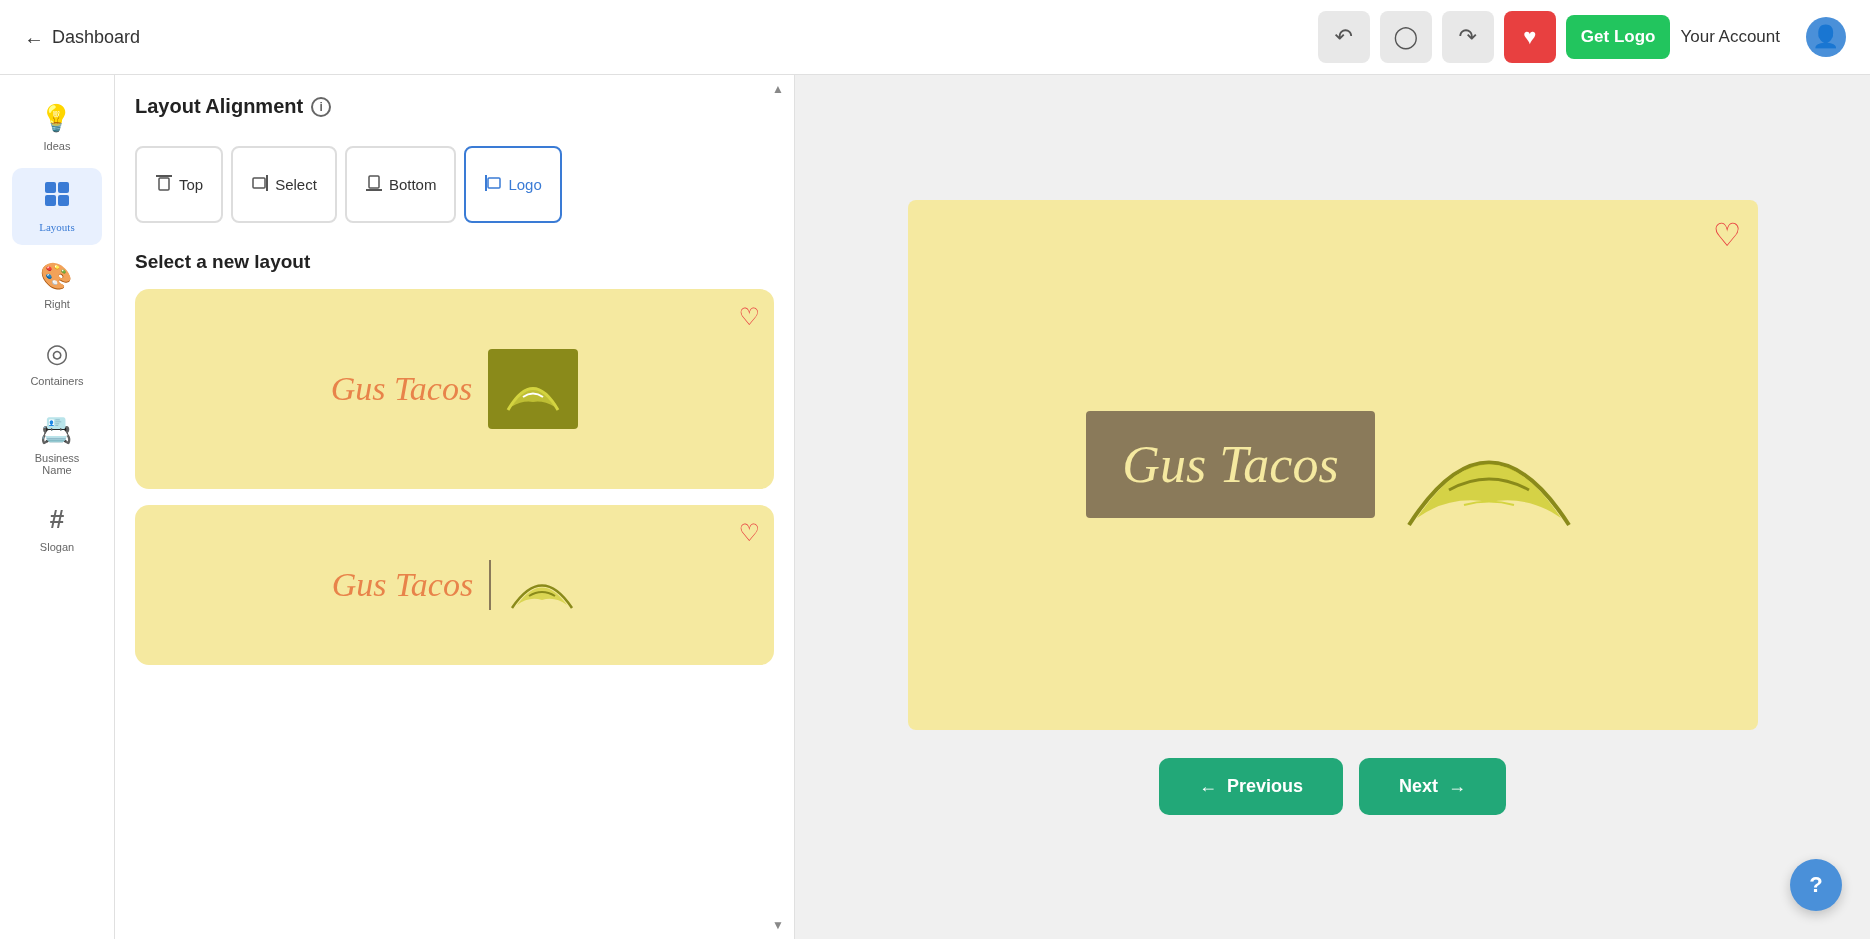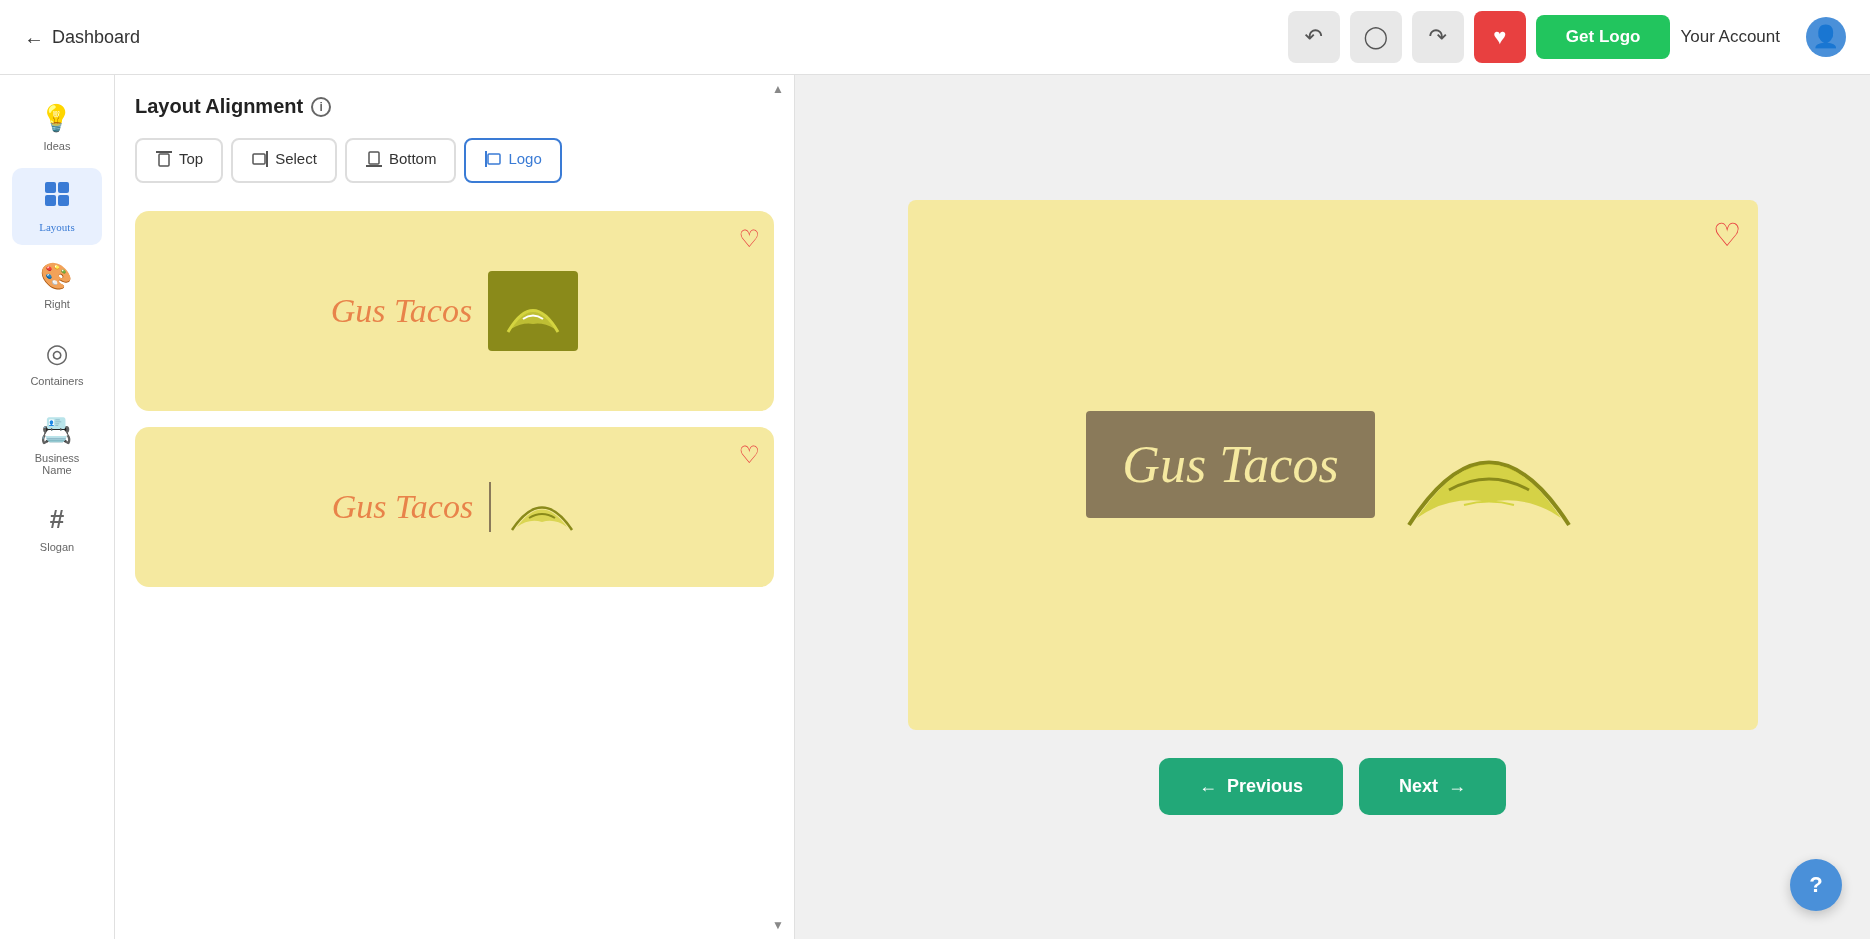--- a/index.html
+++ b/index.html
@@ -47,21 +47,21 @@
     }
     .icon-btn.red {
       background: #e84040;
       color: #fff;
     }
     .get-logo-btn {
       background: #22c55e;
       color: #fff;
       border: none;
       border-radius: 8px;
-      padding: 12px 30px;
+      padding: 12px 15px;
       font-size: 17px;
       font-weight: 600;
       cursor: pointer;
     }
     .your-account {
       display: flex;
       align-items: center;
       gap: 26px;
       cursor: pointer;
       font-size: 17px;
@@ -157,21 +157,21 @@
       cursor: pointer;
       background: #fff;
     }
     .scroll-arrow.top { top: 4px; }
     .scroll-arrow.bottom { bottom: 4px; }
 
     .section-title {
       font-size: 20px;
       font-weight: 700;
       color: #222;
-      margin-bottom: 20px;
+      margin-bottom: 28px;
       display: flex;
       align-items: center;
       gap: 8px;
     }
     .info-icon {
       width: 20px;
       height: 20px;
       border-radius: 50%;
       border: 2px solid #666;
       display: inline-flex;
@@ -182,29 +182,30 @@
       font-weight: 700;
     }
 
     
     .alignment-row {
       display: flex;
       gap: 8px;
       margin-bottom: 28px;
     }
     .align-btn {
-      padding: 10px 18px;
+      padding: 26px 18px;
       border: 2px solid #ddd;
       border-radius: 8px;
       background: #fff;
       cursor: pointer;
       font-size: 15px;
       color: #333;
       font-weight: 500;
       display: flex;
+      align-items: center;
       gap: 6px;
     }
     .align-btn.active {
       border-color: #3a7bd5;
       color: #3a7bd5;
       background: #fff;
     }
 
     
     .layout-section-title {
@@ -470,20 +471,21 @@
           <span>
             <svg width="18" height="18" viewBox="0 0 18 18" fill="none">
               <rect x="1" y="1" width="2" height="16" fill="#3a7bd5"></rect>
               <rect x="4" y="4" width="12" height="10" rx="1" stroke="#3a7bd5" stroke-width="1.5" fill="none"></rect>
             </svg>
           </span>
           <span>Logo</span>
         </button>
       </div>
 
+      <div class="layout-section-title">Select a new layout</div>
 
       <div class="layout-card">
         <button class="heart-btn">
           <span style="color:#e84040; font-size:24px;">♡</span>
         </button>
         <div class="card1-content">
           <div class="card1-text" style="font-family: Georgia, serif; font-style: italic; font-size: 34px; color: #e8834a;">Gus Tacos</div>
           <div class="card1-icon-box">
             <svg class="taco-svg" width="60" height="55" viewBox="0 0 60 55" fill="none">
               <path d="M5 48 Q30 5 55 48" stroke="#d4d440" stroke-width="3" fill="none"></path>

